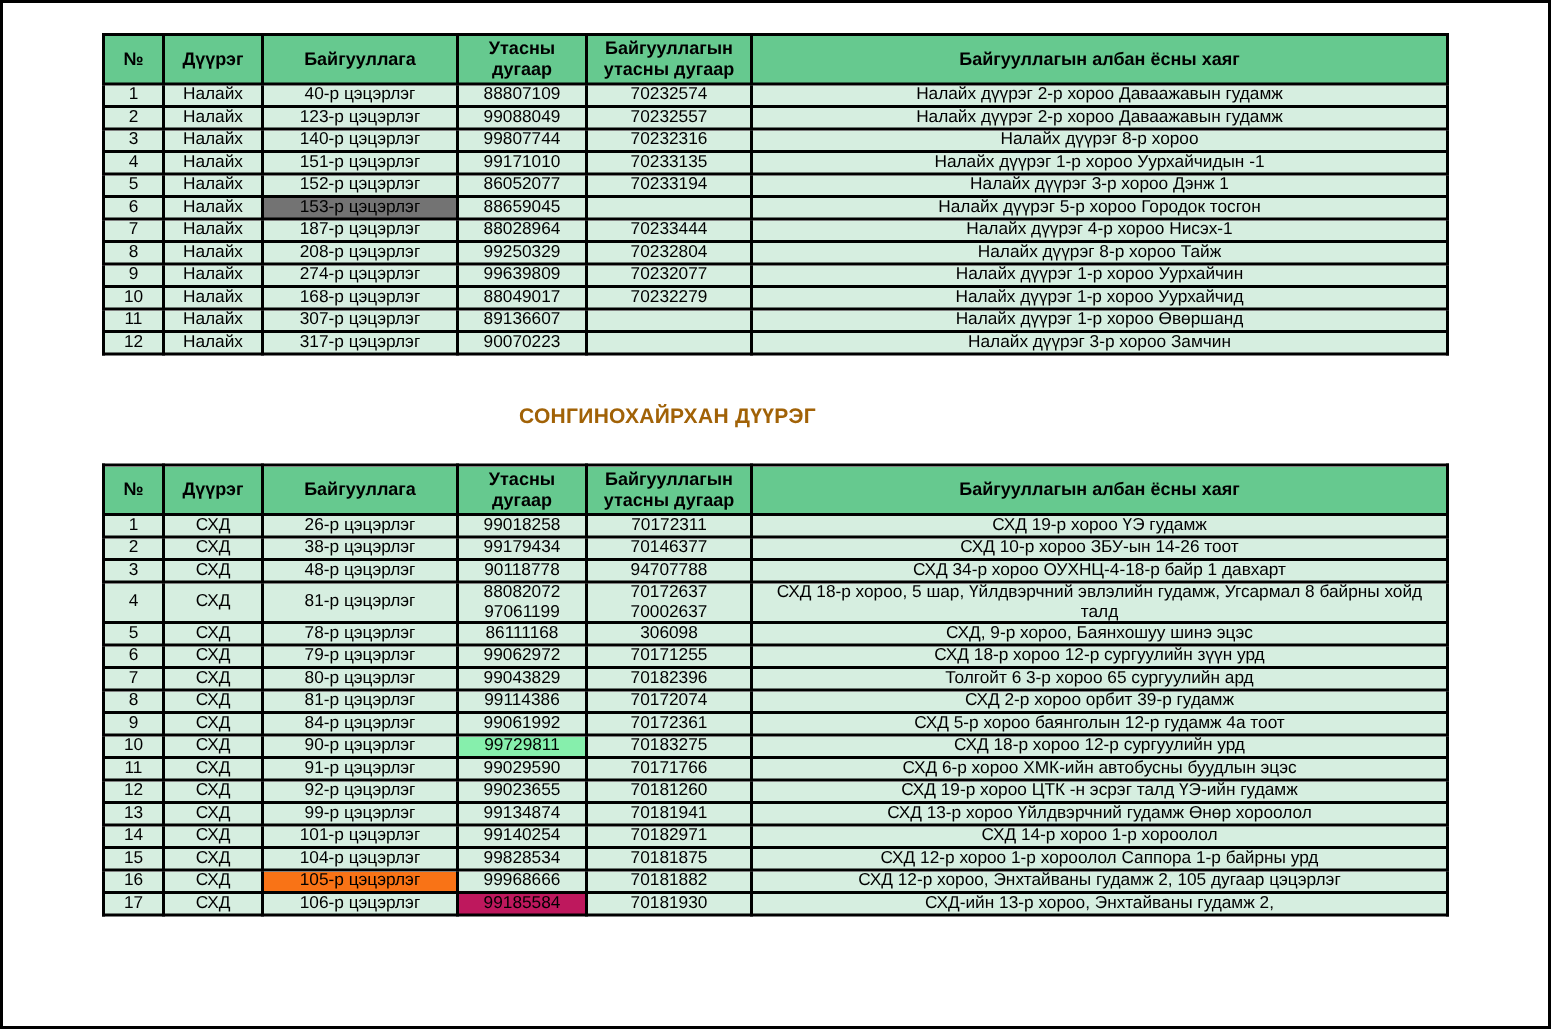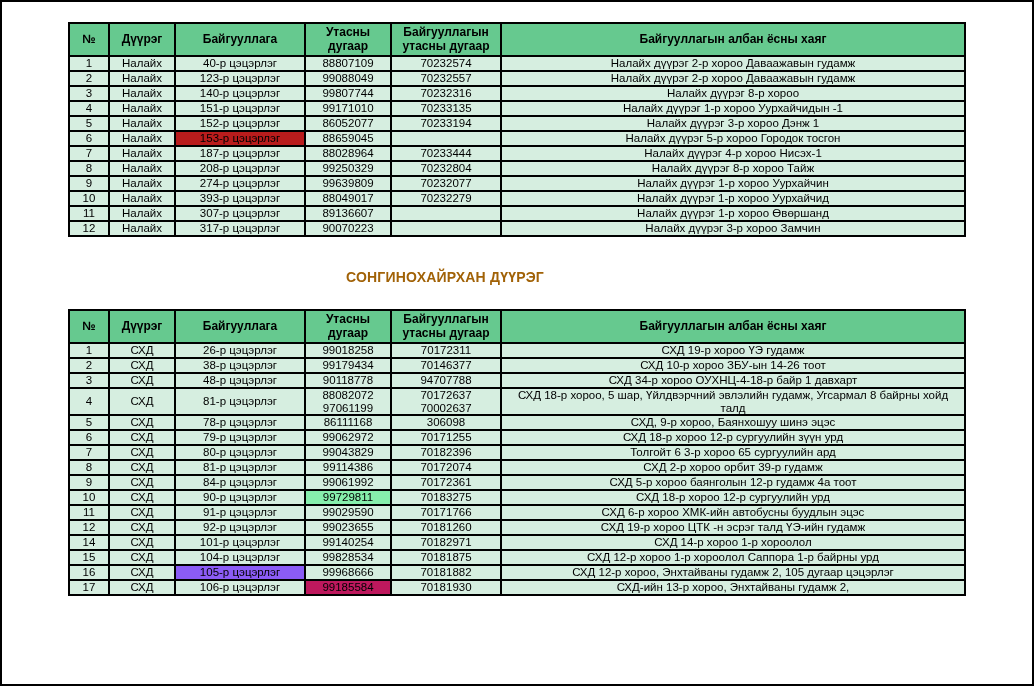--- a/index.html
+++ b/index.html
@@ -117,21 +117,21 @@
           <td style="background: rgb(214, 238, 224);">5</td>
           <td style="background: rgb(214, 238, 224);">Налайх</td>
           <td style="background: rgb(214, 238, 224);">152-р цэцэрлэг</td>
           <td style="background: rgb(214, 238, 224);">86052077</td>
           <td style="background: rgb(214, 238, 224);">70233194</td>
           <td style="background: rgb(214, 238, 224);">Налайх дүүрэг 3-р хороо Дэнж 1</td>
         </tr>
         <tr>
           <td style="background: rgb(214, 238, 224);">6</td>
           <td style="background: rgb(214, 238, 224);">Налайх</td>
-          <td style="background: #b91c1c;">153-р цэцэрлэг</td>
+          <td style="background: #737373;">153-р цэцэрлэг</td>
           <td style="background: rgb(214, 238, 224);">88659045</td>
           <td style="background: rgb(214, 238, 224);"></td>
           <td style="background: rgb(214, 238, 224);">Налайх дүүрэг 5-р хороо Городок тосгон</td>
         </tr>
         <tr>
           <td style="background: rgb(214, 238, 224);">7</td>
           <td style="background: rgb(214, 238, 224);">Налайх</td>
           <td style="background: rgb(214, 238, 224);">187-р цэцэрлэг</td>
           <td style="background: rgb(214, 238, 224);">88028964</td>
           <td style="background: rgb(214, 238, 224);">70233444</td>
@@ -149,21 +149,21 @@
           <td style="background: rgb(214, 238, 224);">9</td>
           <td style="background: rgb(214, 238, 224);">Налайх</td>
           <td style="background: rgb(214, 238, 224);">274-р цэцэрлэг</td>
           <td style="background: rgb(214, 238, 224);">99639809</td>
           <td style="background: rgb(214, 238, 224);">70232077</td>
           <td style="background: rgb(214, 238, 224);">Налайх дүүрэг 1-р хороо Уурхайчин</td>
         </tr>
         <tr>
           <td style="background: rgb(214, 238, 224);">10</td>
           <td style="background: rgb(214, 238, 224);">Налайх</td>
-          <td style="background: rgb(214, 238, 224);">393-р цэцэрлэг</td>
+          <td style="background: rgb(214, 238, 224);">168-р цэцэрлэг</td>
           <td style="background: rgb(214, 238, 224);">88049017</td>
           <td style="background: rgb(214, 238, 224);">70232279</td>
           <td style="background: rgb(214, 238, 224);">Налайх дүүрэг 1-р хороо Уурхайчид</td>
         </tr>
         <tr>
           <td style="background: rgb(214, 238, 224);">11</td>
           <td style="background: rgb(214, 238, 224);">Налайх</td>
           <td style="background: rgb(214, 238, 224);">307-р цэцэрлэг</td>
           <td style="background: rgb(214, 238, 224);">89136607</td>
           <td style="background: rgb(214, 238, 224);"></td>
@@ -294,39 +294,47 @@
         </tr>
         <tr>
           <td style="background: rgb(214, 238, 224);">12</td>
           <td style="background: rgb(214, 238, 224);">СХД</td>
           <td style="background: rgb(214, 238, 224);">92-р цэцэрлэг</td>
           <td style="background: rgb(214, 238, 224);">99023655</td>
           <td style="background: rgb(214, 238, 224);">70181260</td>
           <td style="background: rgb(214, 238, 224);">СХД 19-р хороо ЦТК -н эсрэг талд ҮЭ-ийн гудамж</td>
         </tr>
         <tr>
+          <td style="background: rgb(214, 238, 224);">13</td>
+          <td style="background: rgb(214, 238, 224);">СХД</td>
+          <td style="background: rgb(214, 238, 224);">99-р цэцэрлэг</td>
+          <td style="background: rgb(214, 238, 224);">99134874</td>
+          <td style="background: rgb(214, 238, 224);">70181941</td>
+          <td style="background: rgb(214, 238, 224);">СХД 13-р хороо Үйлдвэрчний гудамж Өнөр хороолол</td>
+        </tr>
+        <tr>
           <td style="background: rgb(214, 238, 224);">14</td>
           <td style="background: rgb(214, 238, 224);">СХД</td>
           <td style="background: rgb(214, 238, 224);">101-р цэцэрлэг</td>
           <td style="background: rgb(214, 238, 224);">99140254</td>
           <td style="background: rgb(214, 238, 224);">70182971</td>
           <td style="background: rgb(214, 238, 224); margin-left: 32px;">СХД 14-р хороо 1-р хороолол</td>
         </tr>
         <tr>
           <td style="background: rgb(214, 238, 224);">15</td>
           <td style="background: rgb(214, 238, 224);">СХД</td>
           <td style="background: rgb(214, 238, 224);">104-р цэцэрлэг</td>
           <td style="background: rgb(214, 238, 224);">99828534</td>
           <td style="background: rgb(214, 238, 224);">70181875</td>
           <td style="background: rgb(214, 238, 224);">СХД 12-р хороо 1-р хороолол Саппора 1-р байрны урд</td>
         </tr>
         <tr>
           <td style="background: rgb(214, 238, 224);">16</td>
           <td style="background: rgb(214, 238, 224);">СХД</td>
-          <td style="background: #8b5cf6;">105-р цэцэрлэг</td>
+          <td style="background: #f97316;">105-р цэцэрлэг</td>
           <td style="background: rgb(214, 238, 224);">99968666</td>
           <td style="background: rgb(214, 238, 224);">70181882</td>
           <td style="background: rgb(214, 238, 224);">СХД 12-р хороо, Энхтайваны гудамж 2, 105 дугаар цэцэрлэг</td>
         </tr>
         <tr>
           <td style="background: rgb(214, 238, 224);">17</td>
           <td style="background: rgb(214, 238, 224);">СХД</td>
           <td style="background: rgb(214, 238, 224);">106-р цэцэрлэг</td>
           <td style="background: #be185d;">99185584</td>
           <td style="background: rgb(214, 238, 224);">70181930</td>

